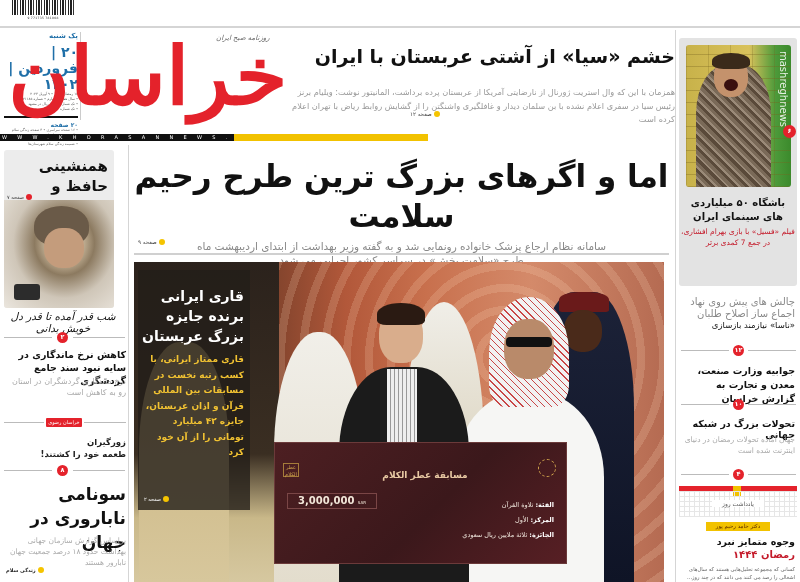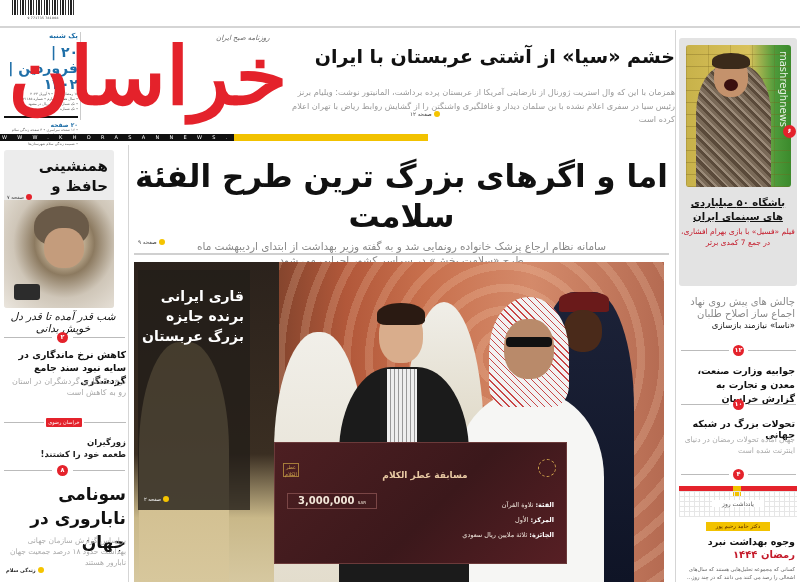--- a/index.html
+++ b/index.html
@@ -114,21 +114,21 @@
     background: linear-gradient(90deg, #c8b24a 0%, #d9c25c 60%, #4d9a3a 85%, #3b8a2c 100%); }
   #cinema-photo .bricks { position: absolute; inset: 0; background:
       repeating-linear-gradient(0deg, rgba(120,100,30,0.35) 0 1px, transparent 1px 12px),
       repeating-linear-gradient(90deg, rgba(120,100,30,0.25) 0 1px, transparent 1px 22px); }
   #cinema-photo .man { position: absolute; left: 10px; top: 20px; width: 75px; height: 122px; background: repeating-linear-gradient(45deg, #7a6a58 0 3px, #5a4a3a 3px 6px, #9a8a78 6px 8px); border-radius: 40% 40% 0 0; }
   #cinema-photo .head { position: absolute; left: 28px; top: 12px; width: 34px; height: 40px; background: #c4926c; border-radius: 45%; }
   #cinema-photo .hair { position: absolute; left: 26px; top: 8px; width: 38px; height: 16px; background: #3a2a1a; border-radius: 50% 50% 30% 30%; }
   #cinema-photo .mouth { position: absolute; left: 38px; top: 34px; width: 14px; height: 12px; background: #3a0f0f; border-radius: 50%; }
   #cinema-photo .wm { position: absolute; right: 2px; top: 6px; writing-mode: vertical-rl; color: #ffffff; font-size: 10px; opacity: 0.85; direction: ltr; }
   #badge6 { left: 783px; top: 125px; width: 13px; height: 13px; line-height: 13px; }
-  #cinema-title { left: 681px; top: 196px; width: 114px; text-align: center; font-size: 10px; font-weight: bold; line-height: 14px; color: #111; text-decoration: underline; }
+  #cinema-title { left: 681px; top: 196px; width: 114px; text-align: center; font-size: 10px; font-weight: bold; line-height: 14px; color: #111; }
   #cinema-sub { left: 681px; top: 226px; width: 114px; text-align: center; font-size: 7.5px; color: #c41a2a; line-height: 11px; }
 
   #chalesh { left: 681px; top: 296px; width: 114px; text-align: right; font-size: 10px; color: #888; line-height: 12px; }
   #nasa { left: 681px; top: 320px; width: 114px; text-align: right; font-size: 8.5px; font-weight: normal; color: #111; }
   #javabieh { left: 681px; top: 364px; width: 114px; text-align: right; font-size: 9.5px; font-weight: bold; color: #111; line-height: 14px; }
   #tahavolat { left: 681px; top: 418px; width: 114px; text-align: right; font-size: 9.5px; font-weight: bold; color: #111; }
   #tahavolat-sub { left: 681px; top: 434px; width: 114px; text-align: right; font-size: 7.5px; color: #aaa; line-height: 11px; }
 
   #note-bar { left: 679px; top: 486px; width: 118px; height: 5px; background: #e4222b; }
   #note-notch { left: 733px; top: 486px; width: 8px; height: 10px; background: #f2c200; }
@@ -215,21 +215,21 @@
 <div class="divline" style="left:73px;top:470px;width:52px"></div>
 <div class="badge" style="left:57px;top:465px">۸</div>
 <div id="tsunami" class="abs">سونامی ناباروری در جهان</div>
 <div id="tsunami-sub" class="abs">براساس گزارش سازمان جهانی بهداشت حدود ۱۸ درصد جمعیت جهان نابارور هستند</div>
 <span id="tsunami-ref" class="abs pageref">
   <span class="moon"></span>
   <span>زندگی سلام</span>
 </span>
 
 <div id="main-head" class="abs">
-  <h1>اما و اگرهای بزرگ ترین طرح الفئة سلامت</h1>
+  <h1>اما و اگرهای بزرگ ترین طرح رحیم سلامت</h1>
   <p>سامانه نظام ارجاع پزشک خانواده رونمایی شد و به گفته وزیر بهداشت از ابتدای اردیبهشت ماه</p>
   <p style="margin-top:0">طرح «سلامت بخش» در سراسر کشور اجرایی می شود</p>
   <span class="pageref">
     <span class="moon"></span>
     <span>صفحه ۹</span>
   </span>
 </div>
 <div id="main-rule" class="abs"></div>
 
 <div id="main-photo" class="abs">
@@ -251,20 +251,21 @@
   <div id="p-boy" class="person">
     <div class="body"></div>
     <div class="shirt"></div>
     <div class="face"></div>
     <div class="hair"></div>
   </div>
 </div>
 
 <div id="caption-box" class="abs">
   <h3>قاری ایرانی برنده جایزه بزرگ عربستان</h3>
+  <p>قاری ممتاز ایرانی، با کسب رتبه نخست در مسابقات بین المللی قرآن و اذان عربستان، جایزه ۴۲ میلیارد تومانی را از آن خود کرد</p>
   <span class="pageref">
     <span class="moon"></span>
     <span>صفحه ۲</span>
   </span>
 </div>
 
 <div id="cheque" class="abs">
   <div class="logo-l">عطر الكلام</div>
   <div class="logo-r"></div>
   <div class="title">مسابقة عطر الكلام</div>
@@ -307,21 +308,21 @@
 <div id="tahavolat-sub" class="abs">جهان آماده تحولات رمضان در دنیای اینترنت شده است</div>
 <div class="divline" style="left:681px;top:474px;width:48px"></div>
 <div class="divline" style="left:748px;top:474px;width:48px"></div>
 <div class="badge" style="left:733px;top:469px">۴</div>
 
 <div id="note-bar" class="abs"></div>
 <div id="note-notch" class="abs"></div>
 <div id="note-grid" class="abs"></div>
 <div id="note-label" class="abs">یادداشت روز</div>
 <div id="author-tag" class="abs">دکتر حامد رحیم پور</div>
-<div id="vojooh" class="abs">وجوه بهداشت نبرد</div>
+<div id="vojooh" class="abs">وجوه متمایز نبرد</div>
 <div id="ramazan" class="abs">رمضان ۱۴۴۴</div>
 <div id="ramazan-sub" class="abs">
   <span>کسانی که مجموعه تحلیل‌هایی هستند که سال‌های اشغالی را رصد می کنند می دانند که در چند روز...</span>
   <span class="pageref">
 
     <span>صفحه ۲</span>
   </span>
 </div>
 
 </body></html>

